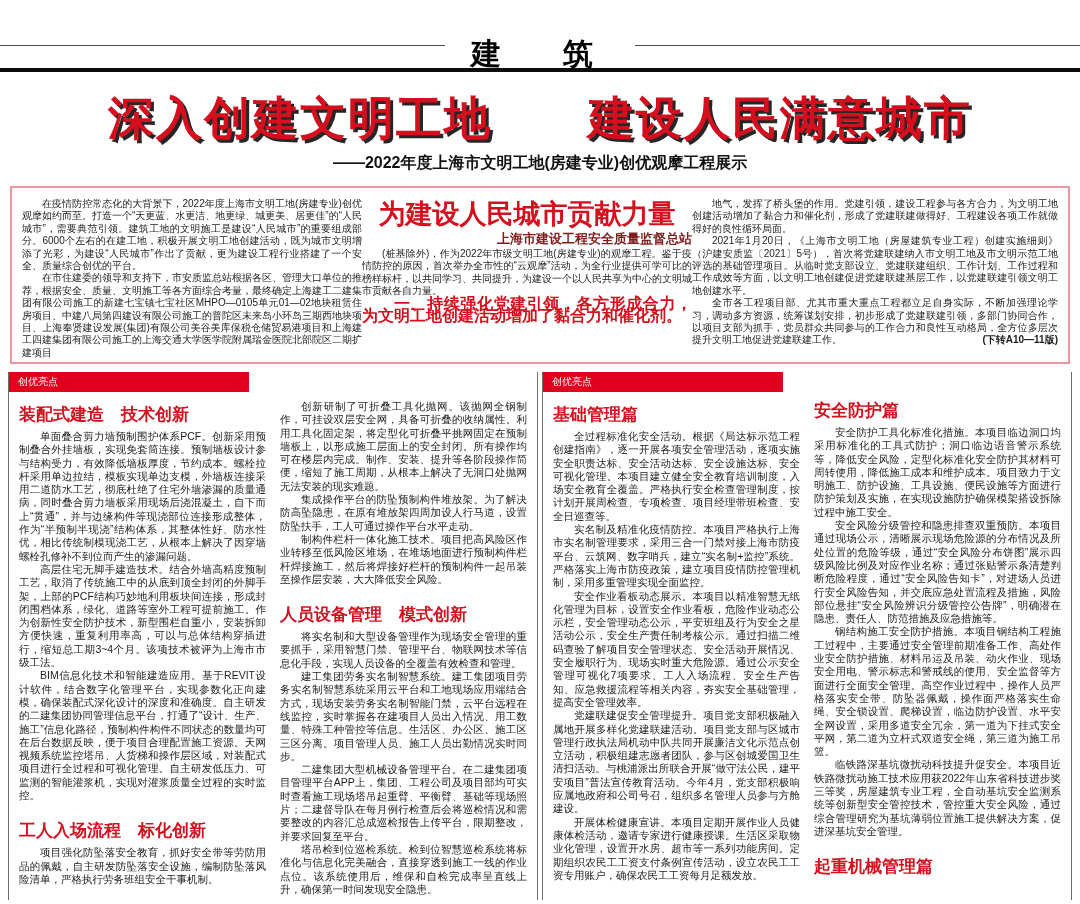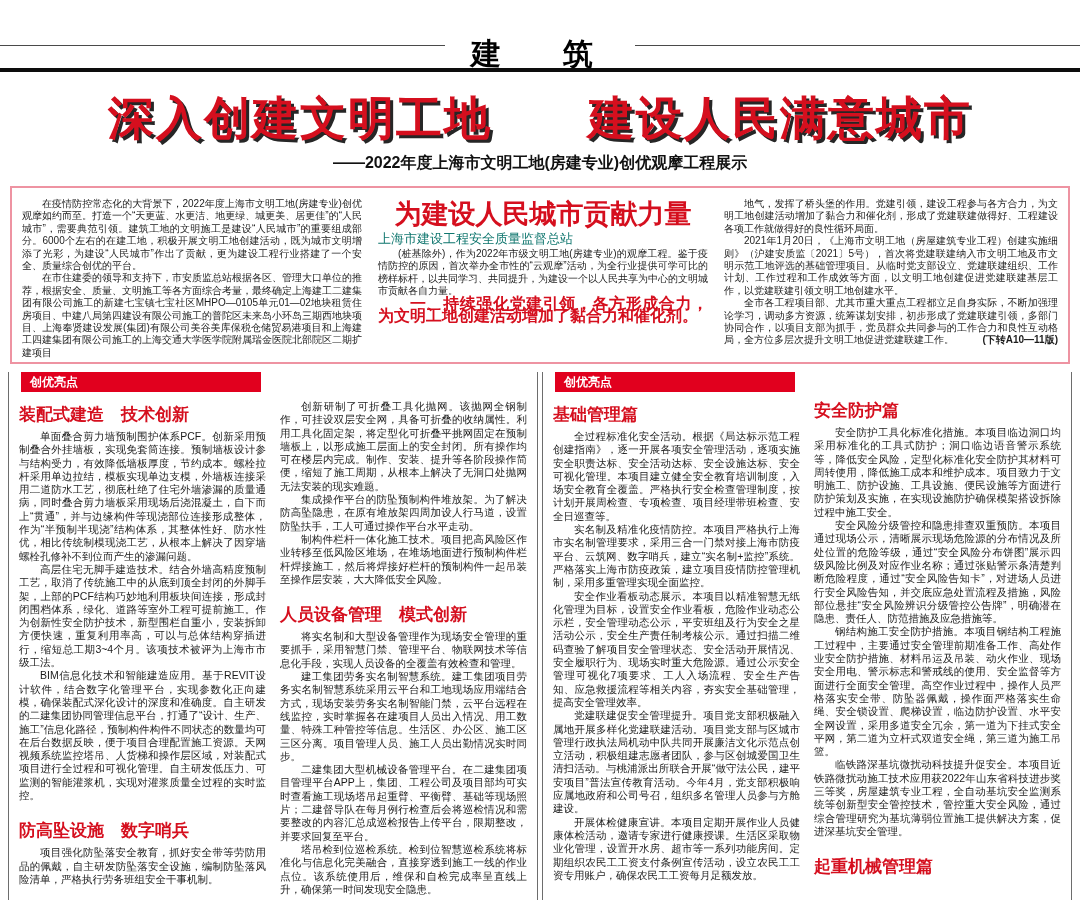--- a/index.html
+++ b/index.html
@@ -27,46 +27,46 @@
     text-shadow:3px 3px 0 #262626; line-height:52px; white-space:nowrap;
   }
   .subheadline{
     margin-top:6px; text-align:center;
     font-size:16px; font-weight:bold; color:#111; line-height:26px;
   }
   
   .lead-box{
     margin:10px 10px 0; height:178px; overflow:hidden;
     border:2px solid var(--pink);
-    display:flex; gap:16px; padding:10px 10px;
+    display:flex; padding:10px 10px;
   }
   .lead-col{ font-size:10px; line-height:12.4px; text-align:justify; }
   .lead-col p{ margin:0; text-indent:2em; }
   .col-a{ width:340px; flex:none; }
   .col-b{ width:330px; flex:none; }
   .col-c{ flex:1; }
   .center-title{
     text-align:center; color:var(--accent); font-size:27px; font-weight:900;
     line-height:32px; margin:0 0 2px; text-indent:0 !important;
   }
   .center-byline{
-    text-align:left; font-size:13px; font-weight:normal; color:#0f766e;
+    text-align:right; font-size:13px; font-weight:bold; color:#7f1d1d;
     line-height:18px; margin:0 0 3px; text-indent:0 !important;
   }
   .red-para{ color:var(--accent); font-weight:bold; font-size:16px; }
   .jump-note{ float:right; font-weight:bold; text-indent:0; }
   
   .panels{ display:flex; gap:4px; margin:8px 8px 0; }
   .panel{
     flex:1; position:relative; height:528px;
     border-left:1px solid #6d6d6d; border-right:1px solid #6d6d6d;
   }
   .tab{
-    position:absolute; top:0; left:12px; width:240px; height:20px;
-    background:var(--tab); color:#fff; font-size:12px; font-weight:bold;
+    position:absolute; top:0; left:0; width:240px; height:20px;
+    background:var(--tab); color:#fff; font-size:10px; font-weight:normal;
     line-height:20px; padding-left:9px;
   }
   .panel-body{
     margin:28px 10px 0; height:498px; overflow:hidden;
     column-count:2; column-gap:14px; column-fill:auto;
     font-size:10.5px; line-height:13.3px; text-align:justify;
   }
   .sec-title{
     color:var(--accent); font-size:17px; font-weight:900; line-height:21px;
     margin:18px 0 5px; text-indent:0;
@@ -107,21 +107,21 @@
 
 <div class="panels">
 
   <div class="panel">
     <div class="tab">创优亮点</div>
     <div class="panel-body">
       <div class="sec-title">装配式建造　技术创新</div>
       <p>单面叠合剪力墙预制围护体系PCF。创新采用预制叠合外挂墙板，实现免套筒连接。预制墙板设计参与结构受力，有效降低墙板厚度，节约成本。螺栓拉杆采用单边拉结，模板实现单边支模，外墙板连接采用二道防水工艺，彻底杜绝了住宅外墙渗漏的质量通病，同时叠合剪力墙板采用现场后浇混凝土，自下而上“贯通”，并与边缘构件等现浇部位连接形成整体，作为“半预制半现浇”结构体系，其整体性好、防水性优，相比传统制模现浇工艺，从根本上解决了因穿墙螺栓孔修补不到位而产生的渗漏问题。</p>
       <p>高层住宅无脚手建造技术。结合外墙高精度预制工艺，取消了传统施工中的从底到顶全封闭的外脚手架，上部的PCF结构巧妙地利用板块间连接，形成封闭围档体系，绿化、道路等室外工程可提前施工。作为创新性安全防护技术，新型围栏自重小，安装拆卸方便快速，重复利用率高，可以与总体结构穿插进行，缩短总工期3~4个月。该项技术被评为上海市市级工法。</p>
       <p>BIM信息化技术和智能建造应用。基于REVIT设计软件，结合数字化管理平台，实现参数化正向建模，确保装配式深化设计的深度和准确度。自主研发的二建集团协同管理信息平台，打通了“设计、生产、施工”信息化路径，预制构件构件不同状态的数量均可在后台数据反映，便于项目合理配置施工资源。天网视频系统监控塔吊、人货梯和操作层区域，对装配式项目进行全过程和可视化管理。自主研发低压力、可监测的智能灌浆机，实现对灌浆质量全过程的实时监控。</p>
-      <div class="sec-title">防高坠设施　数字哨兵</div>
+      <div class="sec-title">工人入场流程　标化创新</div>
       <p>项目强化防坠落安全教育，抓好安全带等劳防用品的佩戴，自主研发防坠落安全设施，编制防坠落风险清单，严格执行劳务班组安全干事机制。</p>
       <p>创新研制了可折叠工具化抛网。该抛网全钢制作，可挂设双层安全网，具备可折叠的收纳属性。利用工具化固定架，将定型化可折叠平挑网固定在预制墙板上，以形成施工层面上的安全封闭。所有操作均可在楼层内完成。制作、安装、提升等各阶段操作简便，缩短了施工周期，从根本上解决了无洞口处抛网无法安装的现实难题。</p>
       <p>集成操作平台的防坠预制构件堆放架。为了解决防高坠隐患，在原有堆放架四周加设人行马道，设置防坠扶手，工人可通过操作平台水平走动。</p>
       <p>制构件栏杆一体化施工技术。项目把高风险区作业转移至低风险区堆场，在堆场地面进行预制构件栏杆焊接施工，然后将焊接好栏杆的预制构件一起吊装至操作层安装，大大降低安全风险。</p>
       <div class="sec-title">人员设备管理　模式创新</div>
       <p>将实名制和大型设备管理作为现场安全管理的重要抓手，采用智慧门禁、管理平台、物联网技术等信息化手段，实现人员设备的全覆盖有效检查和管理。</p>
       <p>建工集团劳务实名制智慧系统。建工集团项目劳务实名制智慧系统采用云平台和工地现场应用端结合方式，现场安装劳务实名制智能门禁，云平台远程在线监控，实时掌握各在建项目人员出入情况、用工数量、特殊工种管控等信息。生活区、办公区、施工区三区分离。项目管理人员、施工人员出勤情况实时同步。</p>
       <p>二建集团大型机械设备管理平台。在二建集团项目管理平台APP上，集团、工程公司及项目部均可实时查看施工现场塔吊起重臂、平衡臂、基础等现场照片；二建督导队在每月例行检查后会将巡检情况和需要整改的内容汇总成巡检报告上传平台，限期整改，并要求回复至平台。</p>
       <p>塔吊检到位巡检系统。检到位智慧巡检系统将标准化与信息化完美融合，直接穿透到施工一线的作业点位。该系统使用后，维保和自检完成率呈直线上升，确保第一时间发现安全隐患。</p>
 

